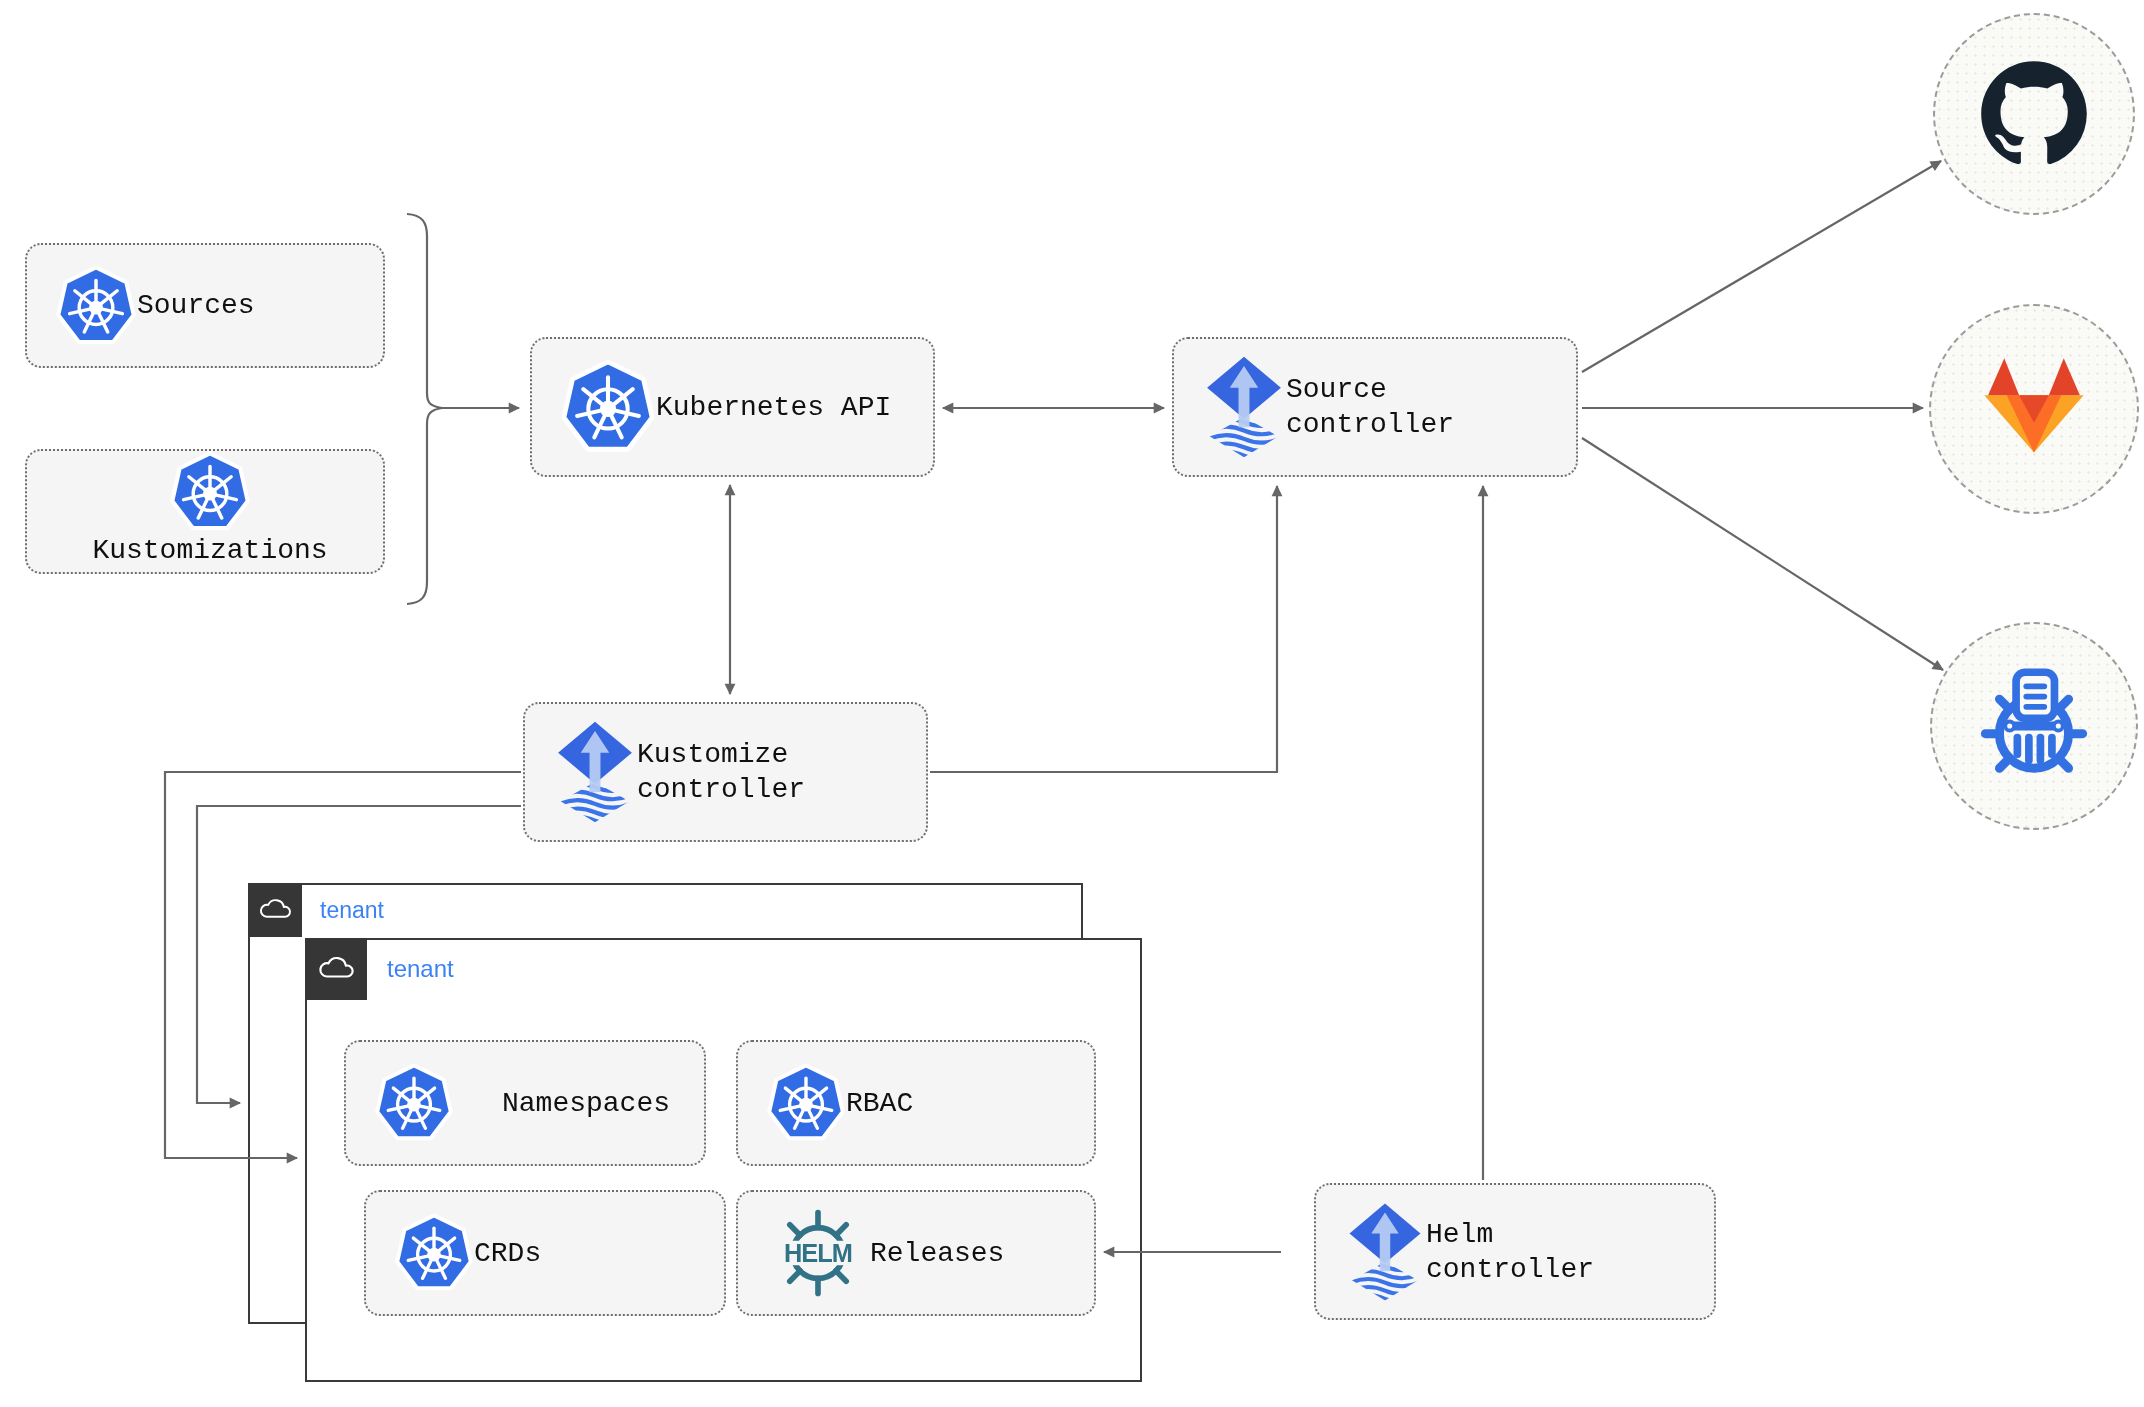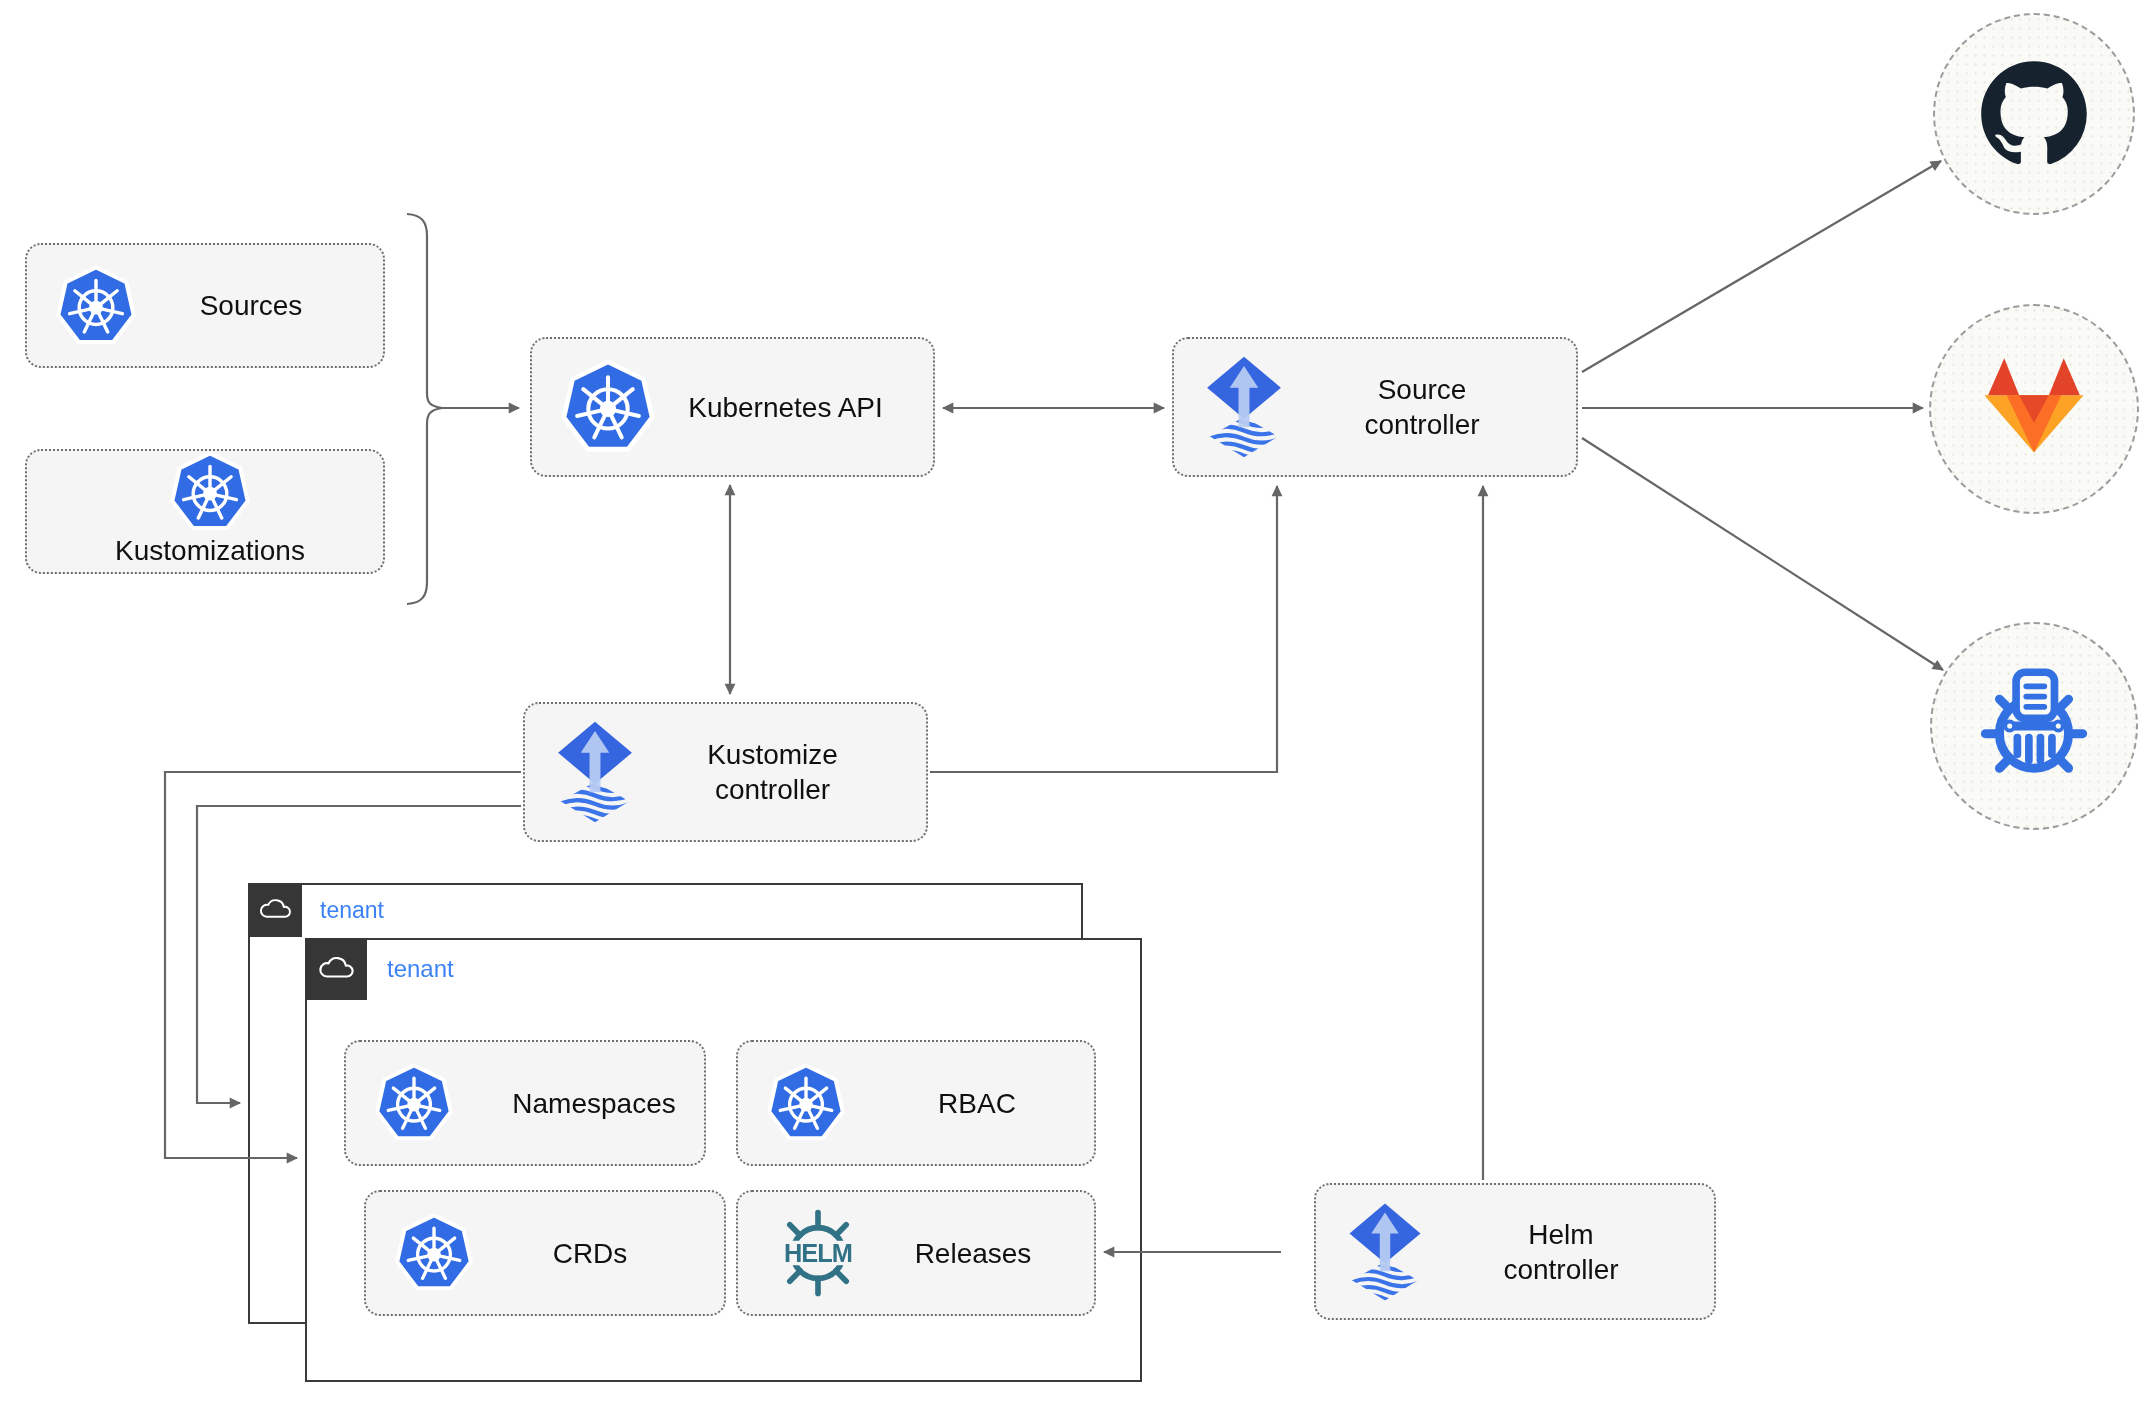--- a/index.html
+++ b/index.html
@@ -2,21 +2,21 @@
 <html><head>
 <meta charset="utf-8">
 <style>
   html,body{margin:0;padding:0;background:#ffffff;}
   .canvas{position:relative;width:2144px;height:1407px;background:#ffffff;overflow:hidden;
           font-family:"Liberation Sans","DejaVu Sans",sans-serif;color:#111;}
   
   .node{position:absolute;background:#f5f5f5;border:2px dotted #6e6e6e;border-radius:16px;
         display:flex;align-items:center;box-sizing:border-box;padding:0 18px 0 28px;}
   .node .ic{flex:0 0 auto;display:flex;align-items:center;justify-content:flex-start;}
-  .node .lbl{flex:1;text-align:center;font-size:28px;line-height:1.25;color:#101010;}
+  .node .lbl{flex:1;text-align:left;font-size:28px;line-height:1.25;color:#101010;font-family:Liberation Mono, monospace;}
   .lbl-wrap{display:inline-block;max-width:210px;}
   
   .tenant{position:absolute;background:#ffffff;border:2.5px solid #3a3a3a;box-sizing:border-box;}
   .badge{position:absolute;background:#363636;display:flex;align-items:center;justify-content:center;}
   .tenant-label{position:absolute;font-size:24px;color:#3b82f6;}
   
   .provider{position:absolute;border:2.5px dashed #9b9b9b;border-radius:50%;
             background-color:#fafaf7;
             background-image:radial-gradient(#ebebe4 1.2px, transparent 1.2px);
             background-size:9px 9px;
@@ -157,21 +157,21 @@
 
   <div class="node" style="left:344px;top:1040px;width:362px;height:126px;gap:48px;">
     <span class="ic">
       <svg width="80" height="80" viewBox="0 0 100 100">
           <use href="#k8s-sym"></use>
         </svg>
     </span>
     <span class="lbl">Namespaces</span>
   </div>
 
-  <div class="node" style="left:736px;top:1040px;width:360px;height:126px;gap:32px;">
+  <div class="node" style="left:736px;top:1040px;width:360px;height:126px;">
     <span class="ic">
       <svg width="80" height="80" viewBox="0 0 100 100">
           <use href="#k8s-sym"></use>
         </svg>
     </span>
     <span class="lbl">RBAC</span>
   </div>
 
   <div class="node" style="left:364px;top:1190px;width:362px;height:126px;">
     <span class="ic">

